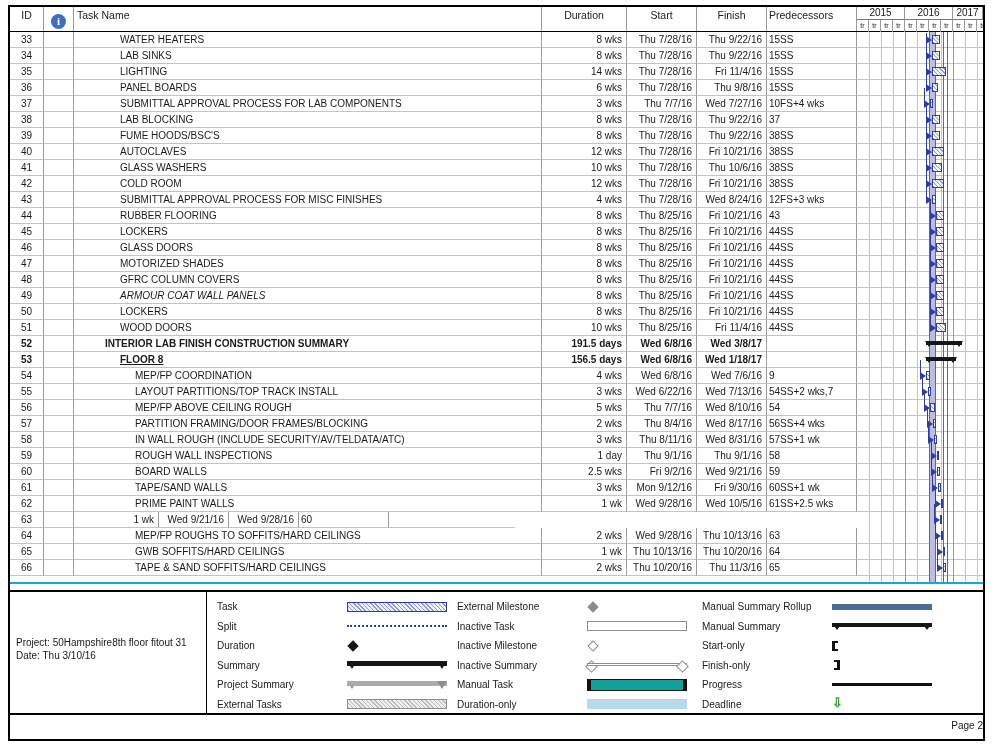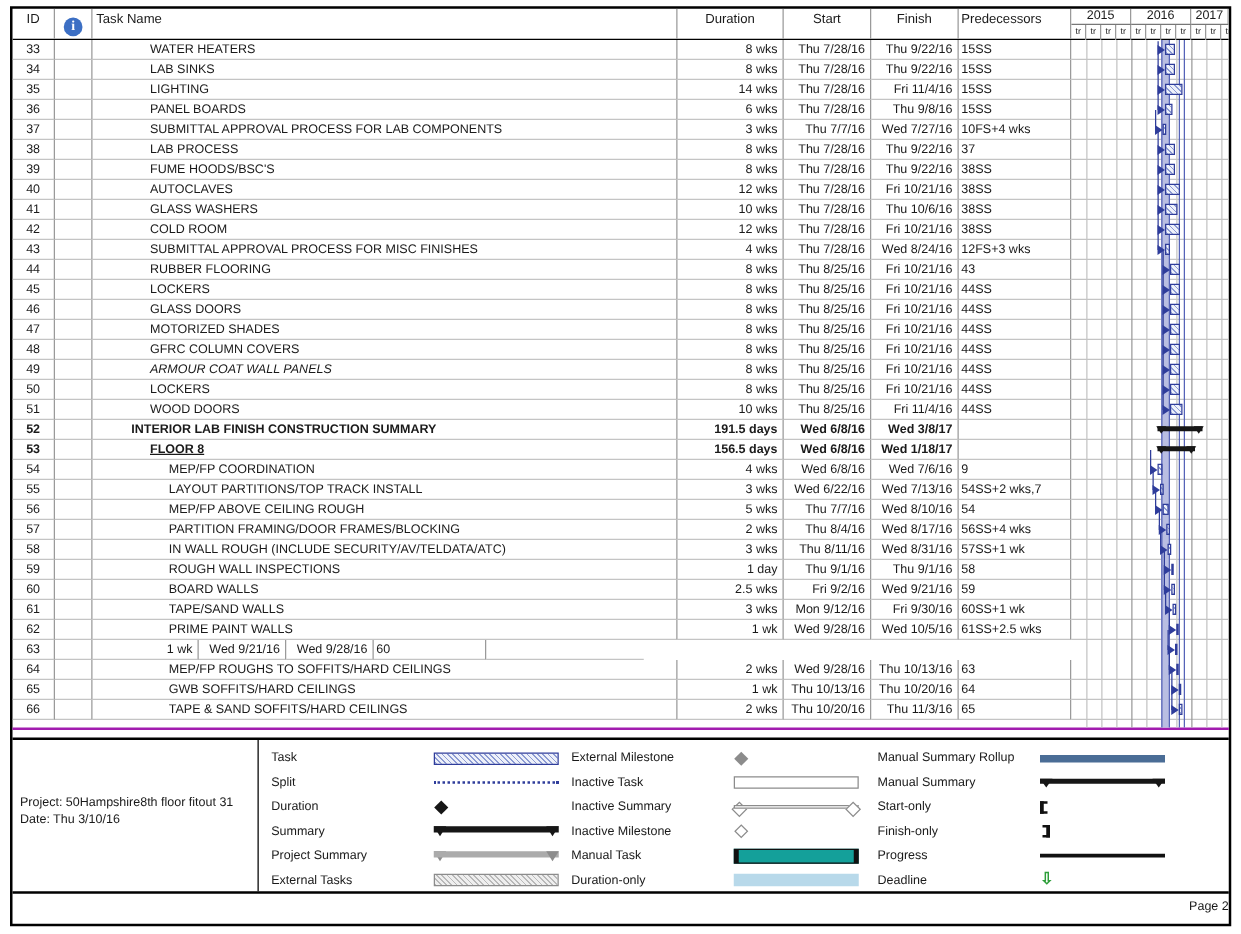--- a/index.html
+++ b/index.html
@@ -7,21 +7,21 @@
     --summary_bar:#161616; --status_band_fill:#b9bee2; --status_line:#5663b8;
     --manual_task_fill:#14a09a; --rollup_fill:#4a6d96; --duration_only_fill:#b8d9ea;
     --deadline_green:#2e9e3a; --info_icon_blue:#3c6fc4; --gray_swatch:#8c8c8c;
     --grid_light:#c4c4c4; --grid_col:#9a9a9a;
   }
   *{box-sizing:border-box;margin:0;padding:0}
   body{background:#fff;font-family:"Liberation Sans",sans-serif;color:#1a1a1a;width:993px;height:747px;overflow:hidden}
   #page{position:absolute;left:8px;top:5px;width:977px;height:736px;border:2px solid #000;background:#fff}
 
   
-  #tablewrap{position:relative;width:100%;height:577px;border-bottom:2px solid #a21caf;overflow:hidden}
+  #tablewrap{position:relative;width:100%;height:577px;border-bottom:2px solid #0ea5e9;overflow:hidden}
   .hrow,.trow{display:flex;width:973px}
   .hrow{height:25px;border-bottom:1.5px solid #000}
   .hcell{border-right:1px solid var(--grid_col);font-size:10.5px;padding-top:2px;overflow:hidden;white-space:nowrap}
   .trow{height:16px}
   .tcell{border-right:1px solid var(--grid_col);border-bottom:1px solid var(--grid_light);font-size:10px;line-height:15px;overflow:hidden;white-space:nowrap}
   .c-id{width:34px;text-align:center}
   .c-ind{width:30px}
   .c-name{width:468px;text-align:left}
   .c-dur{width:85px;text-align:right;padding-right:4px}
   .c-start{width:70px;text-align:right;padding-right:4px}
@@ -167,21 +167,21 @@
           <div class="tcell c-name" style="padding-left: 46px;">SUBMITTAL APPROVAL PROCESS FOR LAB COMPONENTS</div>
           <div class="tcell c-dur">3 wks</div>
           <div class="tcell c-start">Thu 7/7/16</div>
           <div class="tcell c-fin">Wed 7/27/16</div>
           <div class="tcell c-pred">10FS+4 wks</div>
           <div class="tcell c-tl"></div>
         </div>
         <div class="trow">
           <div class="tcell c-id">38</div>
           <div class="tcell c-ind"></div>
-          <div class="tcell c-name" style="padding-left: 46px;">LAB PROCESS</div>
+          <div class="tcell c-name" style="padding-left: 46px;">LAB BLOCKING</div>
           <div class="tcell c-dur">8 wks</div>
           <div class="tcell c-start">Thu 7/28/16</div>
           <div class="tcell c-fin">Thu 9/22/16</div>
           <div class="tcell c-pred">37</div>
           <div class="tcell c-tl"></div>
         </div>
         <div class="trow">
           <div class="tcell c-id">39</div>
           <div class="tcell c-ind"></div>
           <div class="tcell c-name" style="padding-left: 46px;">FUME HOODS/BSC'S</div>
@@ -647,28 +647,28 @@
             <div class="swb"></div>
           </div>
         </div>
         <div class="legitem">
           <div class="leglabel">Inactive Task</div>
           <div class="sw sw-inactive-task">
             <div class="swb"></div>
           </div>
         </div>
         <div class="legitem">
+          <div class="leglabel">Inactive Milestone</div>
+          <div class="sw sw-inactive-milestone">
+            <div class="swb"></div>
+          </div>
+        </div>
+        <div class="legitem">
           <div class="leglabel">Inactive Summary</div>
           <div class="sw sw-inactive-summary">
-            <div class="swb"></div>
-          </div>
-        </div>
-        <div class="legitem">
-          <div class="leglabel">Inactive Milestone</div>
-          <div class="sw sw-inactive-milestone">
             <div class="swb"></div>
           </div>
         </div>
         <div class="legitem">
           <div class="leglabel">Manual Task</div>
           <div class="sw sw-manual-task">
             <div class="swb"></div>
           </div>
         </div>
         <div class="legitem">

